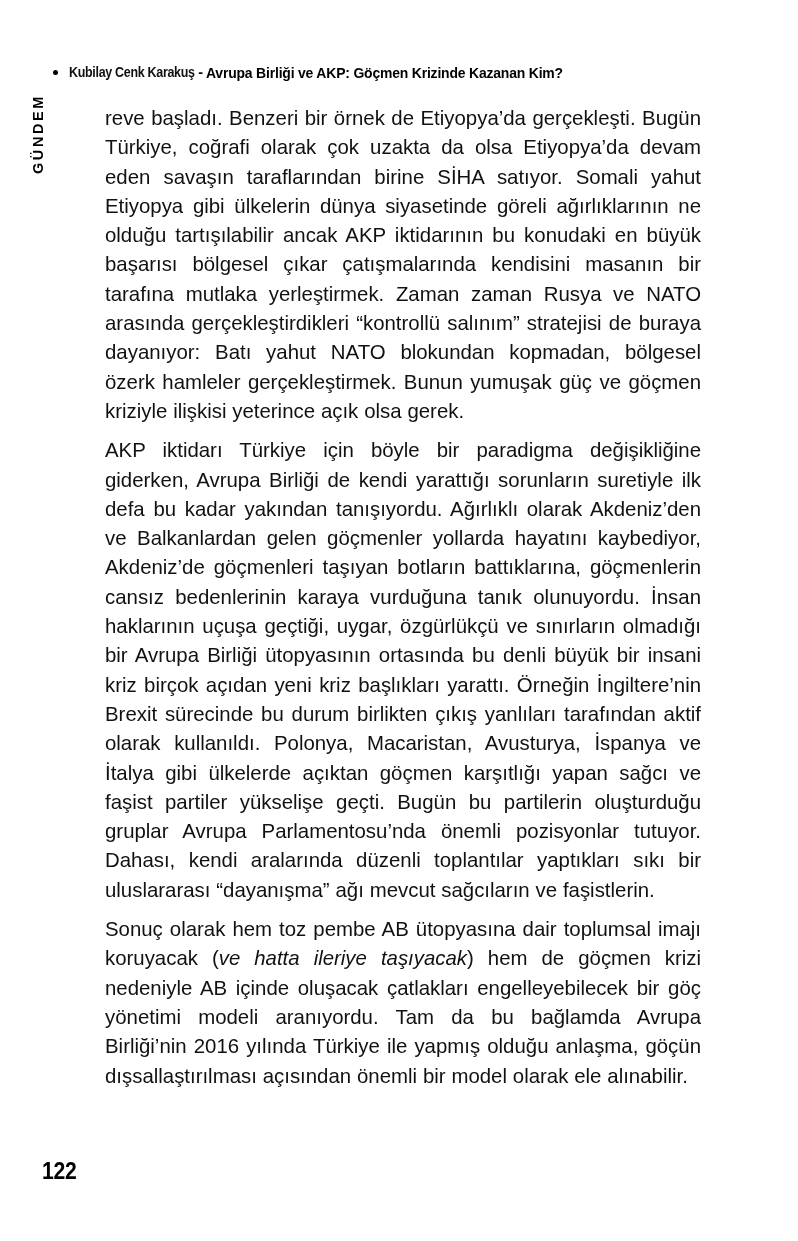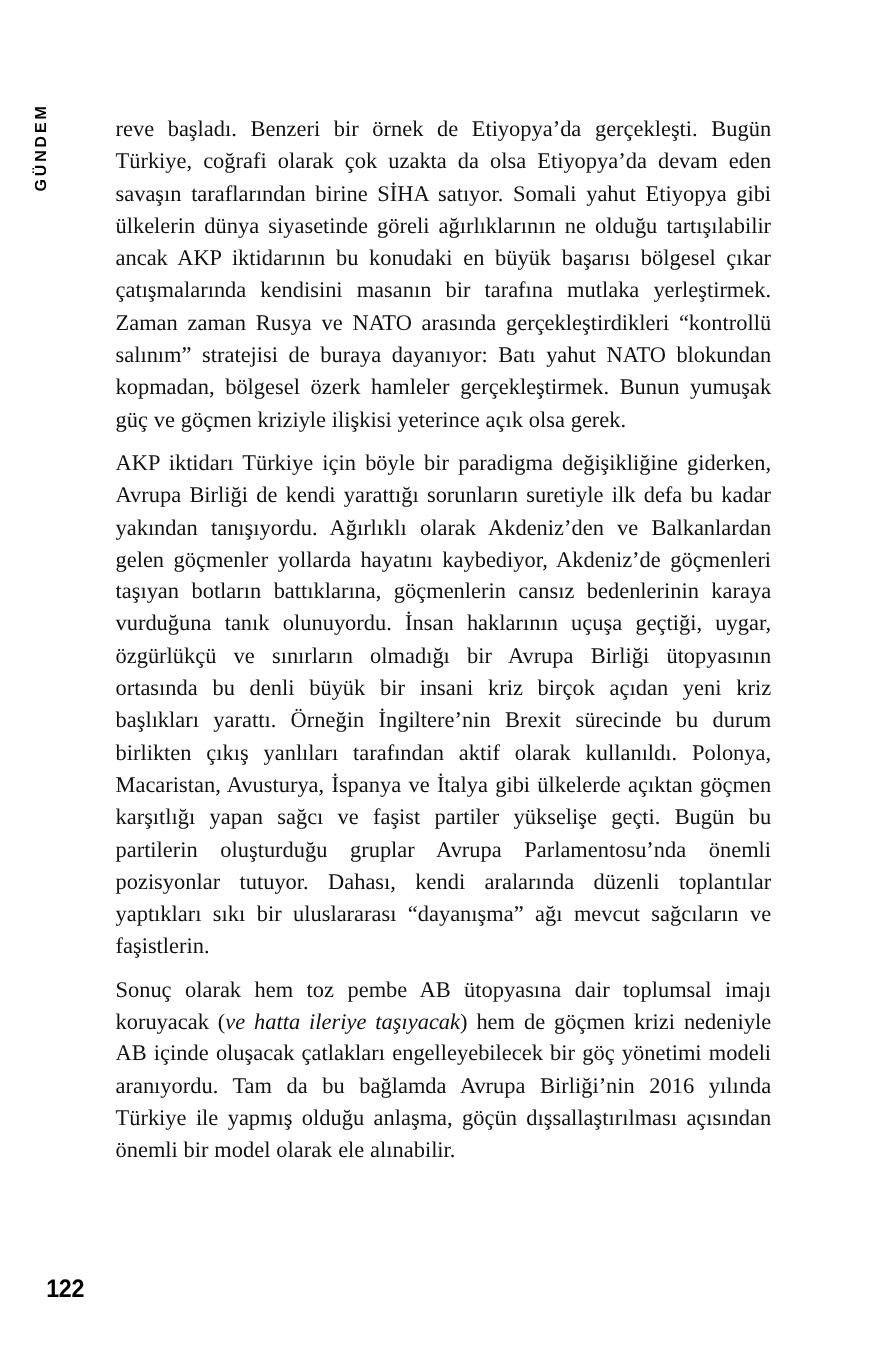--- a/index.html
+++ b/index.html
@@ -98,21 +98,21 @@
 
   
   .text-column {
     position: absolute;
     left: 105px;
     top: 104px;
     width: 596px;
   }
   .body-par {
     margin: 0 0 10px 0;
-    font-family: Liberation Serif, serif;
+    font-family: Liberation Sans, sans-serif;
     font-size: 20.4px;
     line-height: 29.3px;
     text-align: justify;
     text-justify: inter-word;
     hyphens: manual;
     color: #111111;
     word-spacing: 0.2px;
   }
   .body-par:last-child { margin-bottom: 0; }
   .ital { font-style: italic; }
@@ -129,20 +129,26 @@
     color: #000;
     transform: scaleX(0.92);
     transform-origin: left center;
   }
 </style>
 </head>
 <body>
 
 <div class="page">
 
+  <div class="running-head">
+    <span class="rh-bullet"></span>
+    <span class="rh-author">Kubilay Cenk Karakuş</span>
+    <span class="rh-sep">-</span>
+    <span class="rh-title">Avrupa Birliği ve AKP: Göçmen Krizinde Kazanan Kim?</span>
+  </div>
 
   <div class="section-tab">
     <div class="section-tab-label">GÜNDEM</div>
   </div>
 
   <div class="text-column">
 
     <p class="body-par">reve başladı. Benzeri bir örnek de Etiyopya’da gerçekleşti. Bugün Türkiye, coğrafi olarak çok uzakta da olsa Etiyopya’da devam eden savaşın taraflarından birine SİHA satıyor. Somali yahut Etiyopya gibi ülkelerin dünya siyasetinde göreli ağırlıklarının ne olduğu tartışılabilir ancak AKP iktidarının bu konudaki en büyük başarısı bölgesel çıkar çatışmalarında kendisini masanın bir tarafına mutlaka yerleştirmek. Zaman zaman Rusya ve NATO arasında gerçekleştirdikleri “kontrollü salınım” stratejisi de buraya dayanıyor: Batı yahut NATO blokundan kopmadan, bölgesel özerk hamleler gerçekleştirmek. Bunun yumuşak güç ve göçmen kriziyle ilişkisi yeterince açık olsa gerek.</p>
 
     <p class="body-par">AKP iktidarı Türkiye için böyle bir paradigma değişikliğine giderken, Avrupa Birliği de kendi yarattığı sorunların suretiyle ilk defa bu kadar yakından tanışıyordu. Ağırlıklı olarak Akdeniz’den ve Balkanlardan gelen göçmenler yollarda hayatını kaybediyor, Akdeniz’de göçmenleri taşıyan botların battıklarına, göçmenlerin cansız bedenlerinin karaya vurduğuna tanık olunuyordu. İnsan haklarının uçuşa geçtiği, uygar, özgürlükçü ve sınırların olmadığı bir Avrupa Birliği ütopyasının ortasında bu denli büyük bir insani kriz birçok açıdan yeni kriz başlıkları yarattı. Örneğin İngiltere’nin Brexit sürecinde bu durum birlikten çıkış yanlıları tarafından aktif olarak kullanıldı. Polonya, Macaristan, Avusturya, İspanya ve İtalya gibi ülkelerde açıktan göçmen karşıtlığı yapan sağcı ve faşist partiler yükselişe geçti. Bugün bu partilerin oluşturduğu gruplar Avrupa Parlamentosu’nda önemli pozisyonlar tutuyor. Dahası, kendi aralarında düzenli toplantılar yaptıkları sıkı bir uluslararası “dayanışma” ağı mevcut sağcıların ve faşistlerin.</p>

